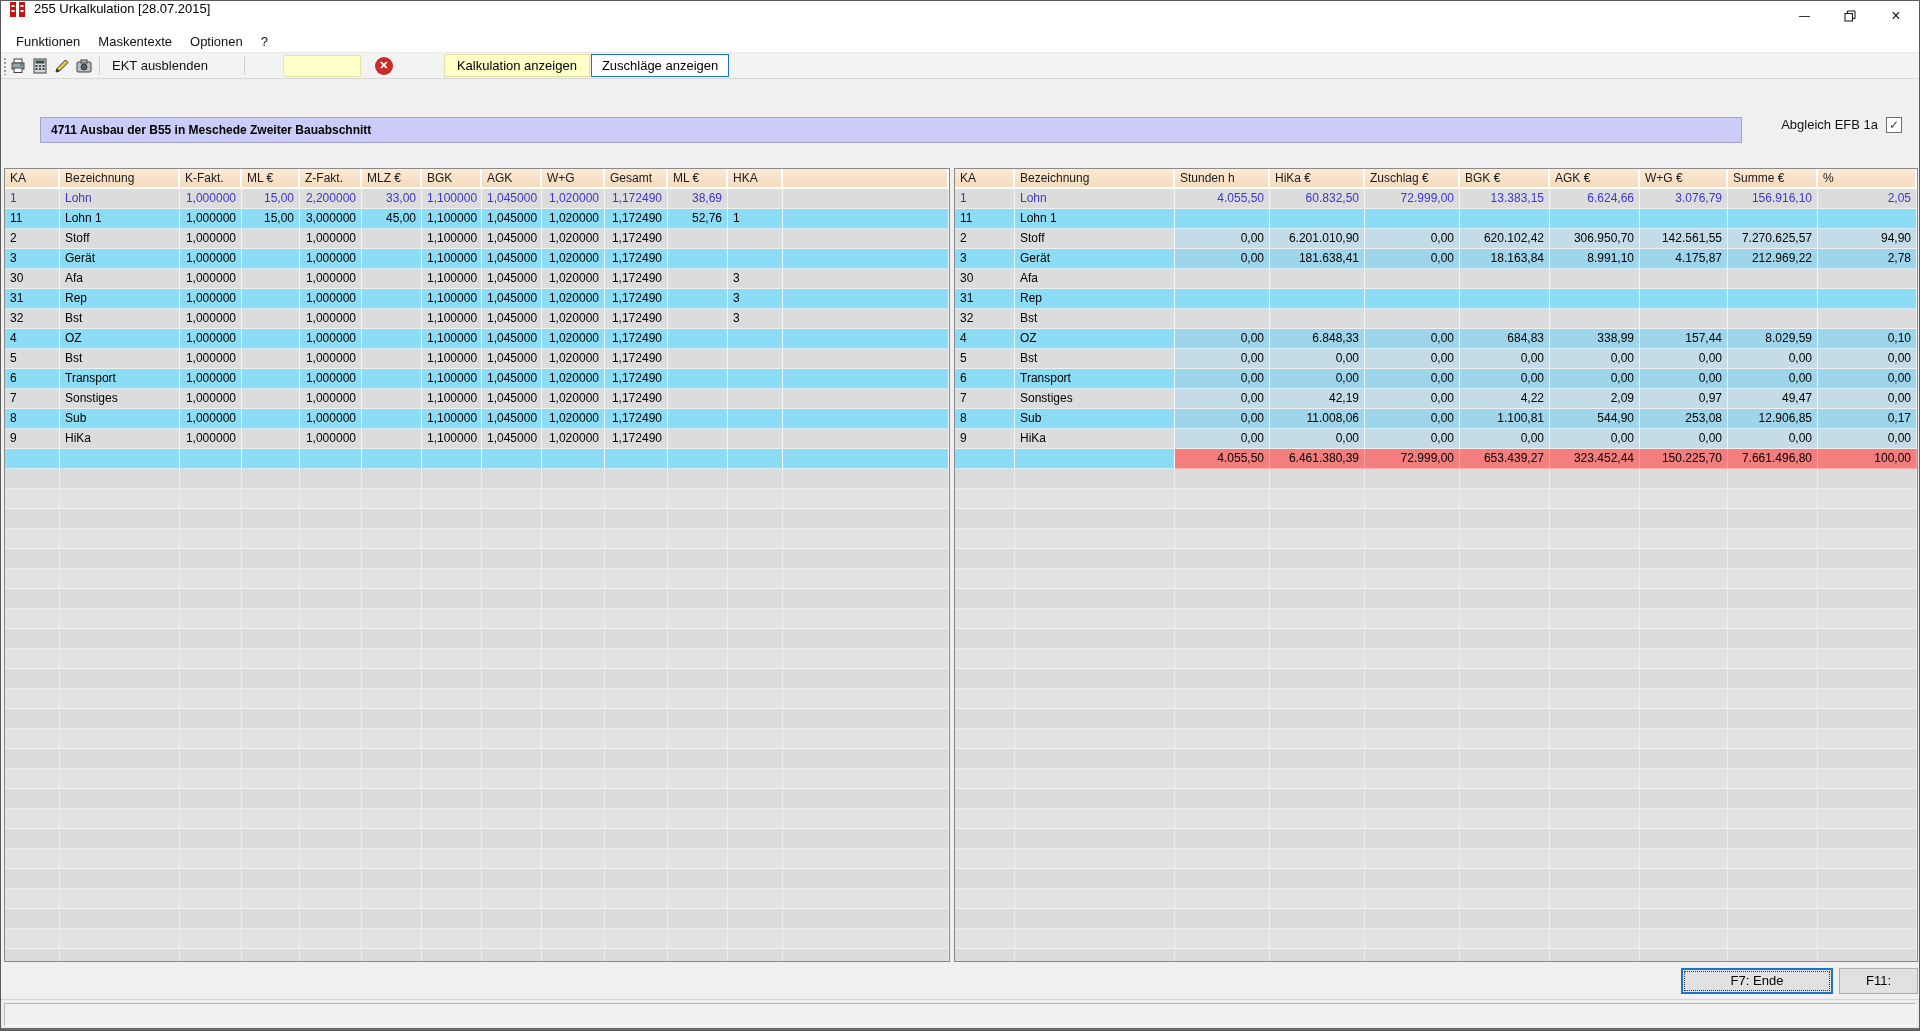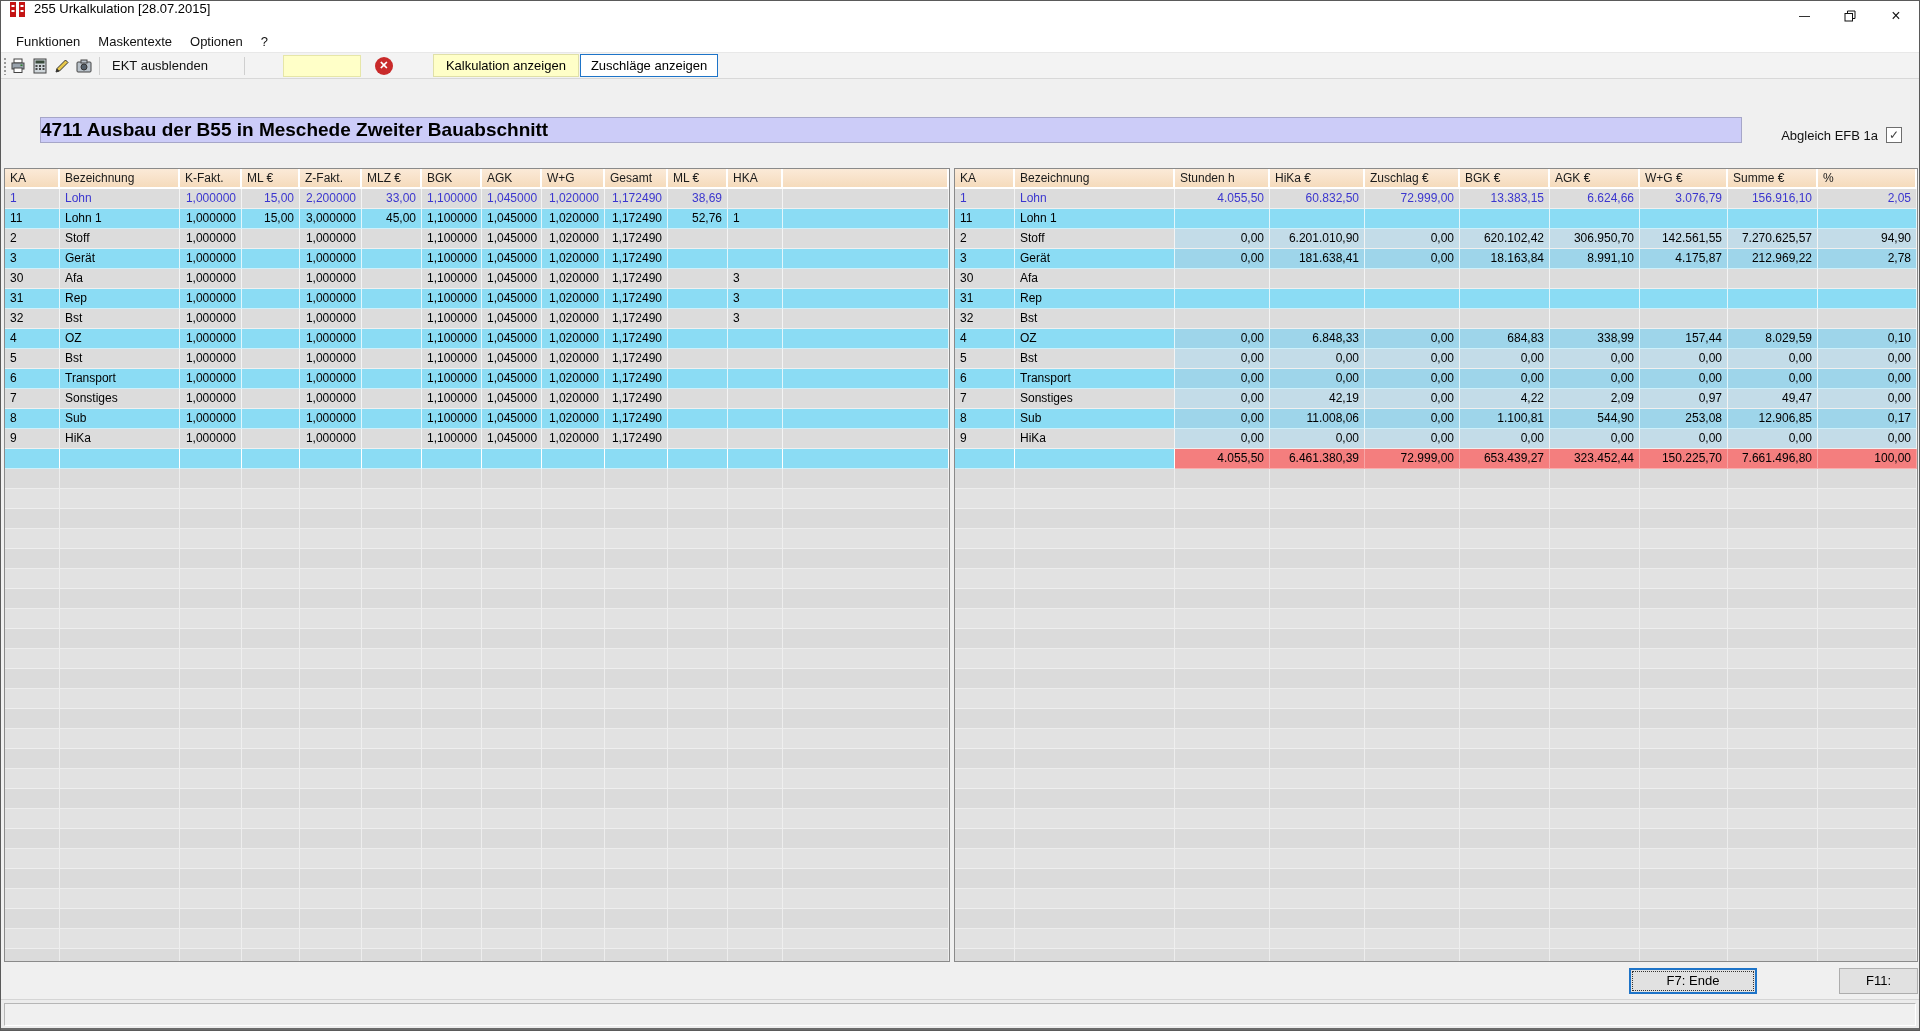--- a/index.html
+++ b/index.html
@@ -18,25 +18,25 @@
   .menuitem{padding:0 9px;height:21px;line-height:21px}
   .menuitem:first-child{margin-left:6px}
   
   .toolbar{position:absolute;left:1px;top:52px;right:1px;height:25px;background:#F3F3F3;border-top:1px solid #E8E8E8;border-bottom:1px solid #D8D8D8;display:flex;align-items:center}
   .grip{width:4px;height:18px;margin-left:2px;background-image:radial-gradient(circle,#9a9a9a 1px,transparent 1.2px);background-size:4px 4px}
   .tbicon{width:22px;height:20px;display:flex;align-items:center;justify-content:center}
   .tbsep{width:1px;height:18px;background:#CFCFCF;margin:0 4px}
   .tbtext{font-size:13px;color:#111;padding:0 8px;height:20px;line-height:20px}
   .yellowfield{width:76px;height:20px;background:#FFFFC8;border:1px solid #E6E6A8;margin-left:34px}
   .cancel{width:18px;height:18px;border-radius:50%;background:#C92A2A;color:#fff;font-size:11px;font-weight:bold;display:flex;align-items:center;justify-content:center;margin:0 10px 0 14px}
-  .kalkbtn{height:21px;line-height:21px;background:#FFFFC8;border:1px solid #E0E0A8;font-size:13px;padding:0 12px;margin-left:30px}
+  .kalkbtn{height:21px;line-height:21px;background:#FFFFC8;border:1px solid #E0E0A8;font-size:13px;padding:0 12px;margin-left:41px}
   .zuschbtn{height:21px;line-height:21px;background:#fff;border:1px solid #1E74C8;font-size:13px;padding:0 10px;margin-left:1px}
   
-  .projectbar{position:absolute;left:40px;top:117px;width:1702px;height:26px;background:#CCCCF8;border:1px solid #A6A6C8;box-sizing:border-box;line-height:24px;font-size:19px;font-weight:bold;color:#000;padding-left:0}
-  .abgleich{position:absolute;right:18px;top:117px;height:26px;display:flex;align-items:flex-end;font-size:13px;color:#111}
+  .projectbar{position:absolute;left:40px;top:117px;width:1702px;height:26px;background:#CCCCF8;border:1px solid #A6A6C8;box-sizing:border-box;line-height:24px;font-size:12px;font-weight:bold;color:#000;padding-left:10px}
+  .abgleich{position:absolute;right:18px;top:117px;height:26px;display:flex;align-items:flex-start;font-size:13px;color:#111}
   .checkbox{width:16px;height:16px;background:#fff;border:1px solid #6E6E6E;margin-left:8px;display:flex;align-items:center;justify-content:center;font-size:12px;color:#444;box-sizing:border-box}
   
   .panel{position:absolute;top:168px;bottom:69px;background:#DCDCDC;border:1px solid #8A8A8A;overflow:hidden;box-sizing:border-box}
   .panel-left{left:4px;width:946px}
   .panel-right{left:954px;width:964px}
   .grid{display:grid;grid-auto-rows:20px;position:absolute;top:0;left:0;right:0}
   .left-grid{grid-template-columns:55px 120px 62px 58px 62px 60px 60px 60px 63px 63px 60px 55px 1fr}
   .right-grid{grid-template-columns:60px 160px 95px 95px 95px 90px 90px 88px 90px 1fr}
   .c{font-size:12px;line-height:19px;padding:0 5px;white-space:nowrap;overflow:hidden;border-right:1px solid #fff;border-bottom:1px solid #fff;box-sizing:border-box;color:#000}
   .h{background:linear-gradient(#FBEAD8,#F5DBBC);border-right:2px solid #fff;border-bottom:2px solid #fff;color:#1a1a1a}
@@ -47,21 +47,21 @@
   .sel{background:#DCDCDC;border-bottom-color:#F0F0F0;border-right-color:#F4F4F4;color:#3B36CE}
   .v-gray{background:#C3DCE8}
   .v-cyan{background:#9ED5EA}
   .tot-cyan{background:#8BDCF4;border-bottom-color:#CFF0FA}
   .tot-red{background:#F47E7E;border-bottom-color:#F9AFAF;border-right-color:#F9A5A5}
   .e0{background:#DBDBDB;border-bottom-color:#EDEDED;border-right-color:#EDEDED}
   .e1{background:#E2E2E2;border-bottom-color:#EFEFEF;border-right-color:#EFEFEF}
   
   .footer{position:absolute;left:1px;right:1px;bottom:31px;height:38px;background:#F0F0F0}
   .fbtn{position:absolute;top:6px;height:26px;background:#E1E1E1;border:1px solid #ADADAD;font-size:13px;text-align:center;line-height:24px;box-sizing:border-box}
-  .fbtn-f7{left:1628px;width:128px;border:2px solid #1E74C8;line-height:22px;outline:1px dotted #333;outline-offset:-4px}
+  .fbtn-f7{left:1680px;width:152px;border:2px solid #1E74C8;line-height:22px;outline:1px dotted #333;outline-offset:-4px}
   .fbtn-f11{left:1838px;width:79px;padding:0 2px}
   .statusbar{position:absolute;left:1px;right:1px;bottom:1px;height:30px;background:#ECECEC;border-top:1px solid #D5D5D5}
   .statusfield{position:absolute;left:3px;right:3px;top:3px;height:21px;background:#F0F0F0;border:1px solid #B6B6B6;border-bottom-color:#fff;border-right-color:#fff}
   .botedge{position:absolute;left:0;right:0;bottom:0;height:2px;background:#6b6b6b}
 </style>
 </head>
 <body>
 
 <div id="app">
 

